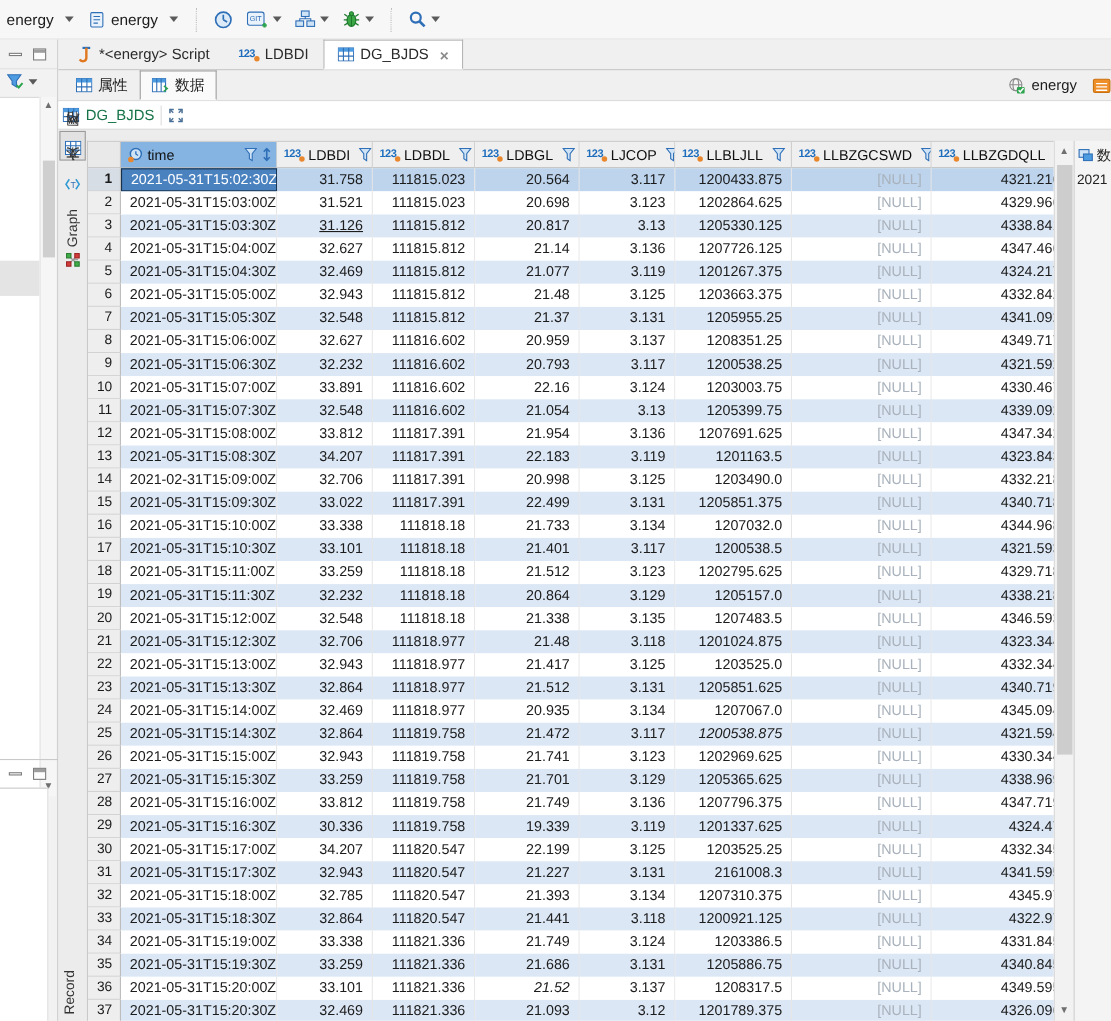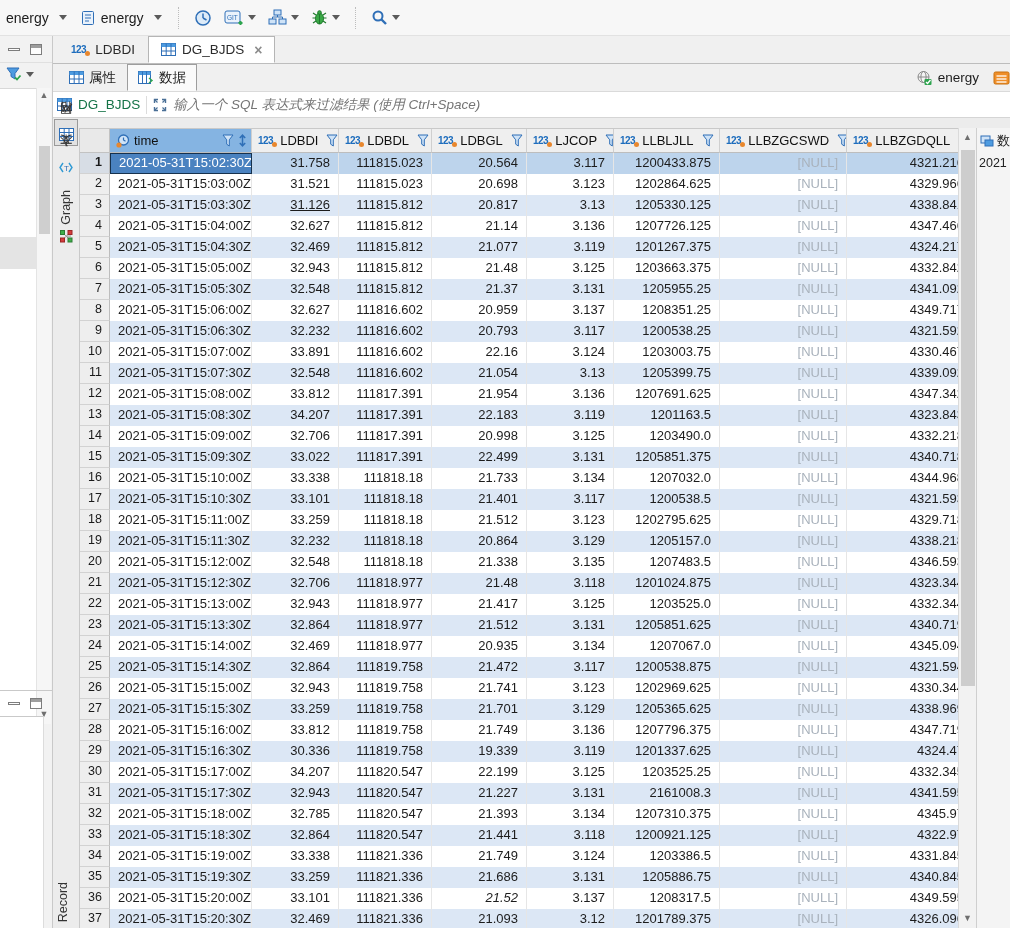--- a/index.html
+++ b/index.html
@@ -207,20 +207,29 @@
       <span class="min-glyph"></span>
       <span class="max-glyph"></span>
     </div>
   </div>
   <div id="nav-panel2"></div>
 </div>
 
 <div id="main">
 
   <div id="tabbar">
+      <div class="etab">
+        <span>
+          <svg width="13" height="15" viewBox="0 0 13 15">
+            <path d="M4 1.5h7" stroke="#2f6fb7" stroke-width="2"></path>
+            <path d="M7.5 1.5v9a3.2 3.2 0 0 1-6 1.5" fill="none" stroke="#e07820" stroke-width="2.2"></path>
+          </svg>
+        </span>
+        <span>*&lt;energy&gt; Script</span>
+      </div>
       <div class="etab">
         <span class="ico123">123</span>
         <span>LDBDI</span>
       </div>
       <div class="etab active">
         <span>
           <svg width="15" height="13" viewBox="0 0 15 13">
             <rect x="0.5" y="0.5" width="14" height="12" fill="#fff" stroke="#2f6fb7"></rect>
             <rect x="0.5" y="0.5" width="14" height="3.5" fill="#4d9be0"></rect>
             <line x1="5.2" y1="0.5" x2="5.2" y2="12.5" stroke="#2f6fb7"></line>
@@ -293,21 +302,20 @@
         </svg>
     </span>
     <span id="filter-table-name">DG_BJDS</span>
     <span class="vline"></span>
     <span>
       <svg width="14" height="14" viewBox="0 0 14 14">
           <path d="M1.5 5V1.5H5M9 1.5h3.5V5M12.5 9v3.5H9M5 12.5H1.5V9" fill="none" stroke="#4a6f96" stroke-width="1.4"></path>
           <path d="M4.5 4.5l-2.5-2.5M9.5 4.5l2.5-2.5M9.5 9.5l2.5 2.5M4.5 9.5l-2.5 2.5" stroke="#4a6f96" stroke-width="1.2"></path>
         </svg>
     </span>
-    <input id="filter-input" placeholder="输入一个 SQL 表达式来过滤结果 (使用 Ctrl+Space)" style="">
   </div>
 
   <div id="results">
     <div id="pstrip">
       <div id="ptabs-holder">
           <div class="ptab active">
             <span class="vtext">网格</span>
             <span>
               <svg width="15" height="13" viewBox="0 0 15 13">
                 <rect x="0.5" y="0.5" width="14" height="12" fill="#fff" stroke="#2f6fb7"></rect>
@@ -583,21 +591,21 @@
             <div class="g-cell num" style="width: 87px;">34.207</div>
             <div class="g-cell num" style="width: 93px;">111817.391</div>
             <div class="g-cell num" style="width: 95px;">22.183</div>
             <div class="g-cell num" style="width: 87px;">3.119</div>
             <div class="g-cell num" style="width: 106px;">1201163.5</div>
             <div class="g-cell num" style="width: 127px;"><span class="nul">[NULL]</span></div>
             <div class="g-cell num lastcol" style="width: 135px;">4323.843</div>
           </div>
           <div class="g-row">
             <div class="g-gut">14</div>
-            <div class="g-cell" style="width: 142px;">2021-05-31T15:09:00Z</div>
+            <div class="g-cell" style="width: 142px;">2021-02-31T15:09:00Z</div>
             <div class="g-cell num" style="width: 87px;">32.706</div>
             <div class="g-cell num" style="width: 93px;">111817.391</div>
             <div class="g-cell num" style="width: 95px;">20.998</div>
             <div class="g-cell num" style="width: 87px;">3.125</div>
             <div class="g-cell num" style="width: 106px;">1203490.0</div>
             <div class="g-cell num" style="width: 127px;"><span class="nul">[NULL]</span></div>
             <div class="g-cell num lastcol" style="width: 135px;">4332.218</div>
           </div>
           <div class="g-row stripe">
             <div class="g-gut">15</div>
@@ -709,21 +717,21 @@
             <div class="g-cell num" style="width: 127px;"><span class="nul">[NULL]</span></div>
             <div class="g-cell num lastcol" style="width: 135px;">4345.094</div>
           </div>
           <div class="g-row stripe">
             <div class="g-gut">25</div>
             <div class="g-cell" style="width: 142px;">2021-05-31T15:14:30Z</div>
             <div class="g-cell num" style="width: 87px;">32.864</div>
             <div class="g-cell num" style="width: 93px;">111819.758</div>
             <div class="g-cell num" style="width: 95px;">21.472</div>
             <div class="g-cell num" style="width: 87px;">3.117</div>
-            <div class="g-cell num" style="width: 106px;">1200538.875</div>
+            <div class="g-cell num" style="width: 106px; font-style: italic;">1200538.875</div>
             <div class="g-cell num" style="width: 127px;"><span class="nul">[NULL]</span></div>
             <div class="g-cell num lastcol" style="width: 135px;">4321.594</div>
           </div>
           <div class="g-row">
             <div class="g-gut">26</div>
             <div class="g-cell" style="width: 142px;">2021-05-31T15:15:00Z</div>
             <div class="g-cell num" style="width: 87px;">32.943</div>
             <div class="g-cell num" style="width: 93px;">111819.758</div>
             <div class="g-cell num" style="width: 95px;">21.741</div>
             <div class="g-cell num" style="width: 87px;">3.123</div>

